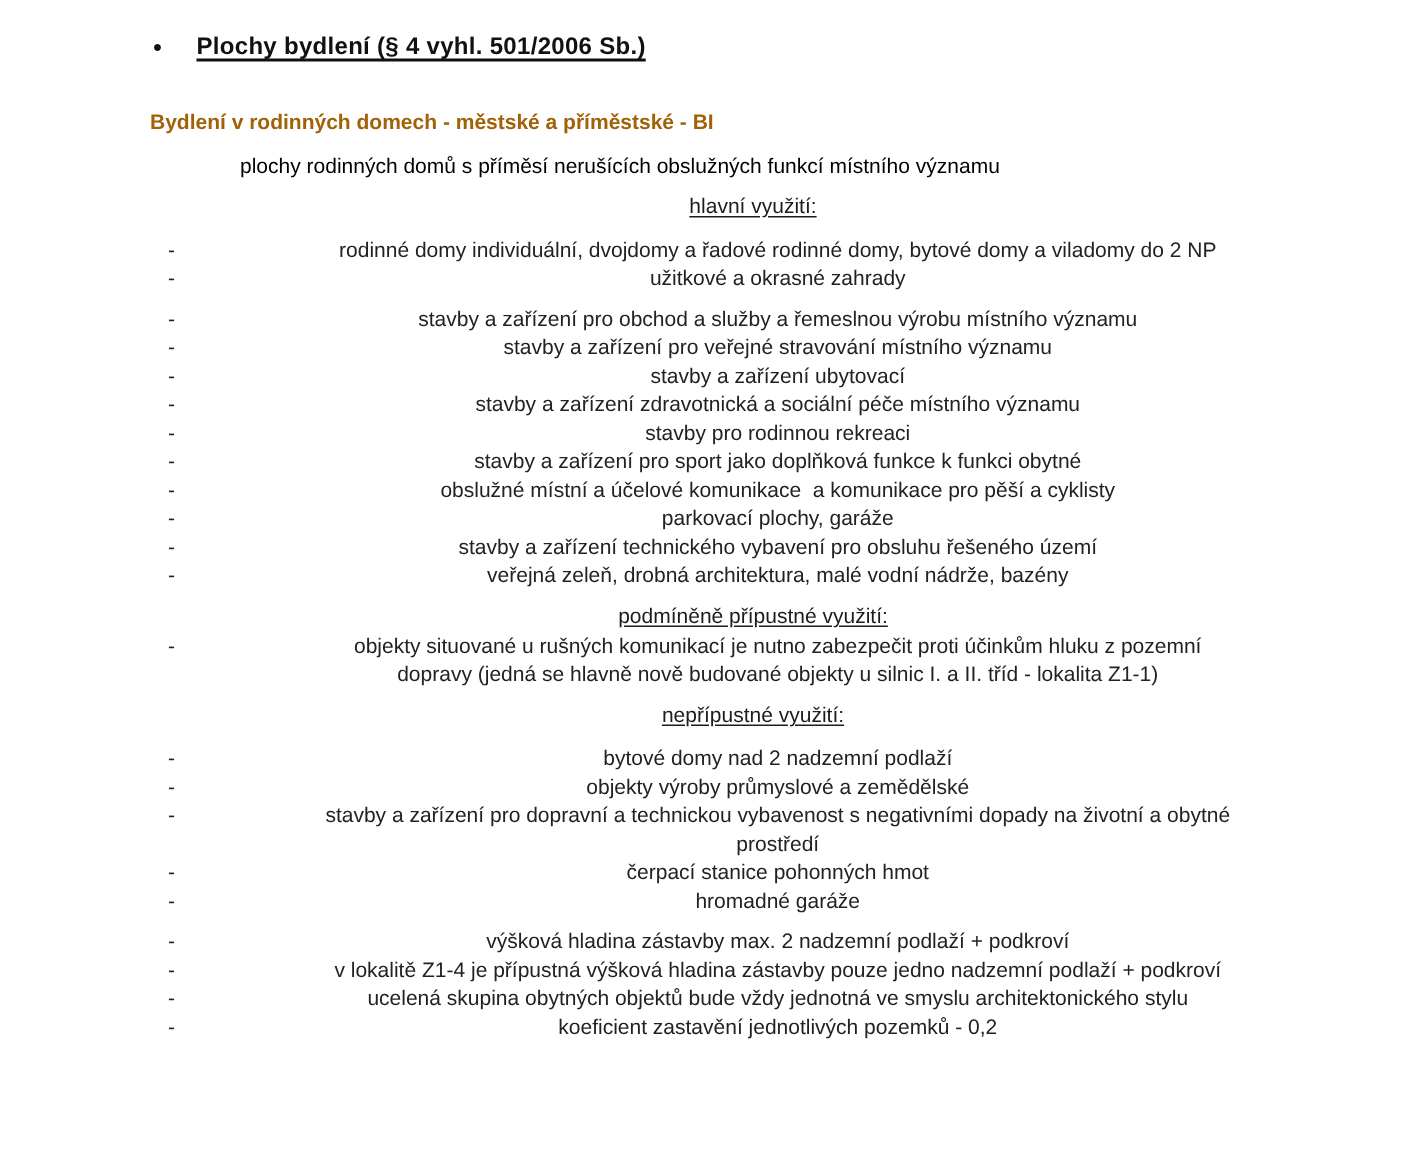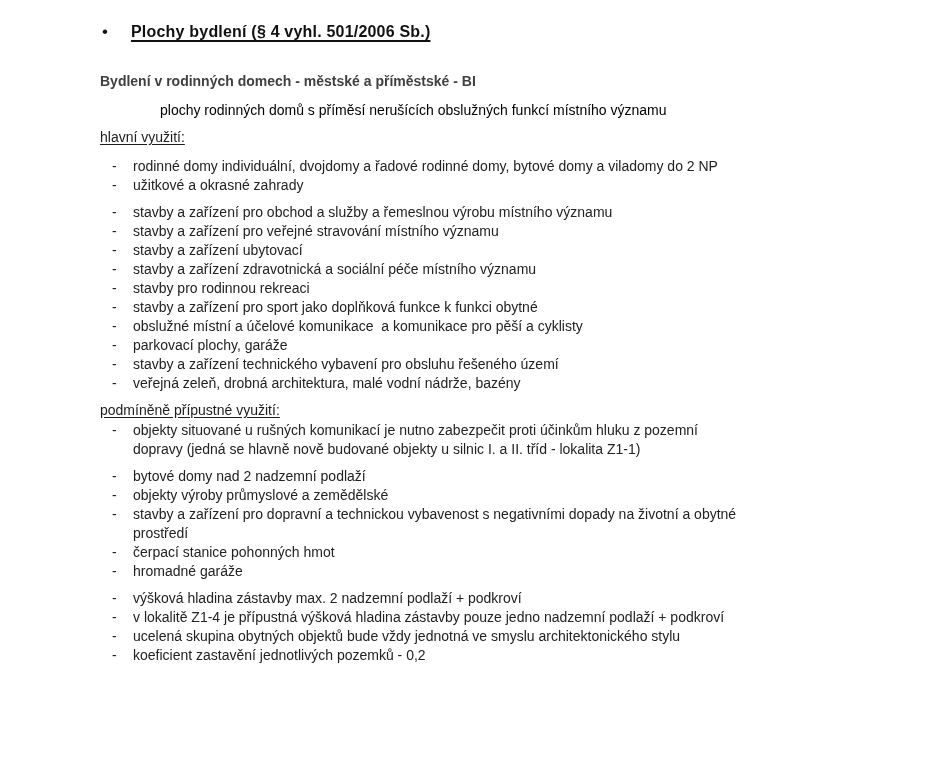--- a/index.html
+++ b/index.html
@@ -45,33 +45,33 @@
     text-decoration-thickness: 1.5px;
     text-underline-offset: 3px;
     letter-spacing: 0.2px;
     text-align: center;
   }
   
   .zone-title {
     font-size: 14px;
     font-weight: bold;
     line-height: 19px;
-    color: #404040;
+    color: #a16207;
     margin-bottom: 10px;
   }
   
   .zone-desc {
     font-size: 14px;
     line-height: 19px;
     margin-left: 60px;
     margin-bottom: 6px;
     color: #000000;
   }
   
-  .use-section { margin-top: 8px; }
+  .use-section { margin-top: 8px; text-align: center; }
   .sec-heading {
     font-size: 14px;
     line-height: 19px;
     color: #1c1c1c;
     text-decoration: underline;
     text-underline-offset: 2px;
     margin-bottom: 10px;
   }
   
   .use-section:nth-child(3) .sec-heading { margin-bottom: 1px; }
@@ -175,20 +175,21 @@
         <div class="sec-heading">podmíněně přípustné využití:</div>
         <ul class="dash-list">
           <li>
             <span class="dash">-</span>
             <span class="item-text">objekty situované u rušných komunikací je nutno zabezpečit proti účinkům hluku z pozemní
 dopravy (jedná se hlavně nově budované objekty u silnic I. a II. tříd - lokalita Z1-1)</span>
           </li>
         </ul>
       </section>
       <section class="use-section">
+        <div class="sec-heading">nepřípustné využití:</div>
         <ul class="dash-list">
           <li>
             <span class="dash">-</span>
             <span class="item-text">bytové domy nad 2 nadzemní podlaží</span>
           </li>
           <li>
             <span class="dash">-</span>
             <span class="item-text">objekty výroby průmyslové a zemědělské</span>
           </li>
           <li>

